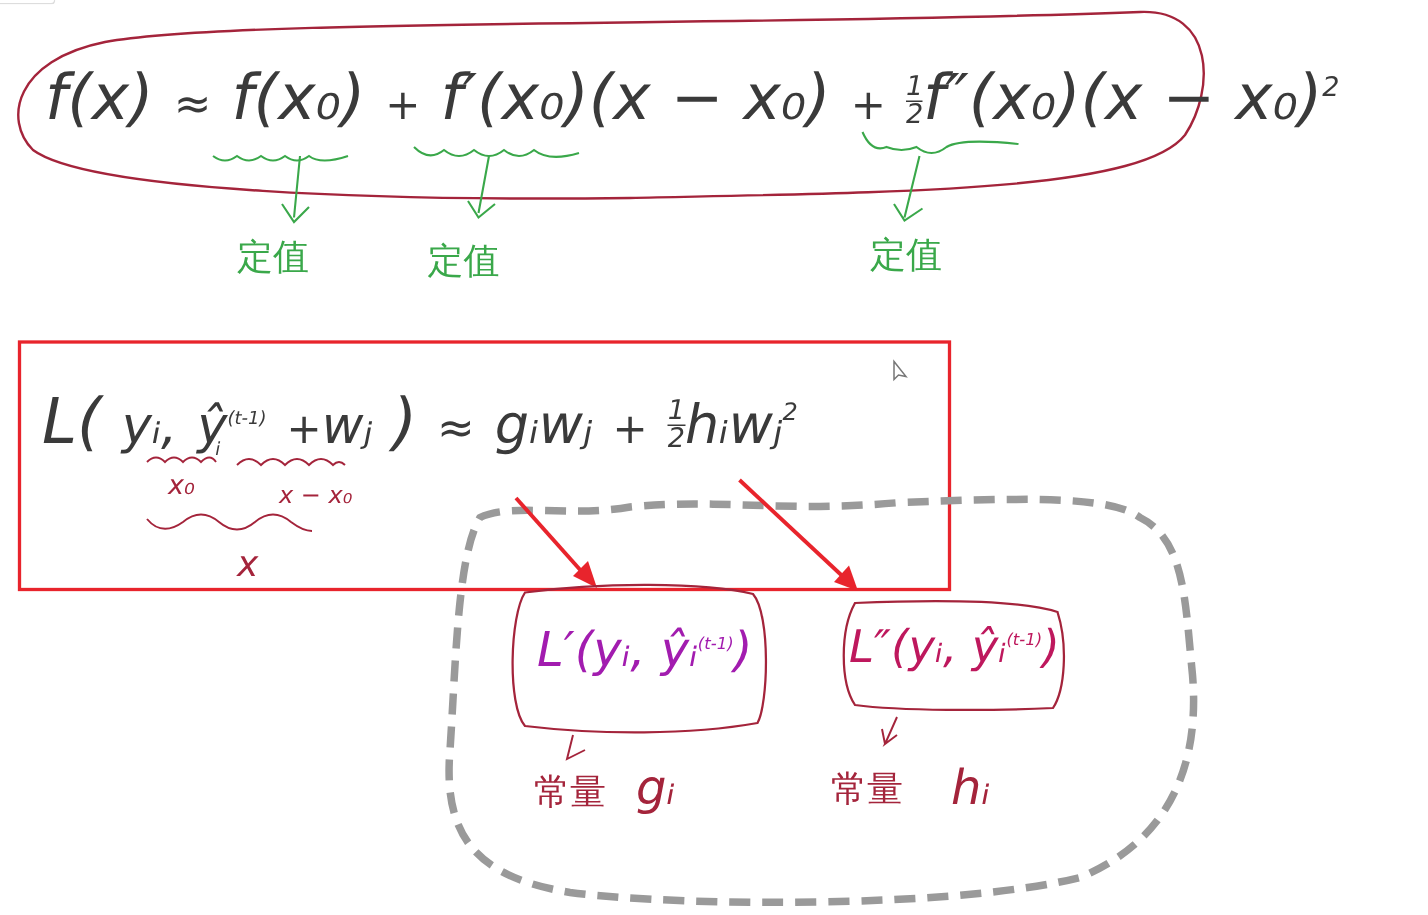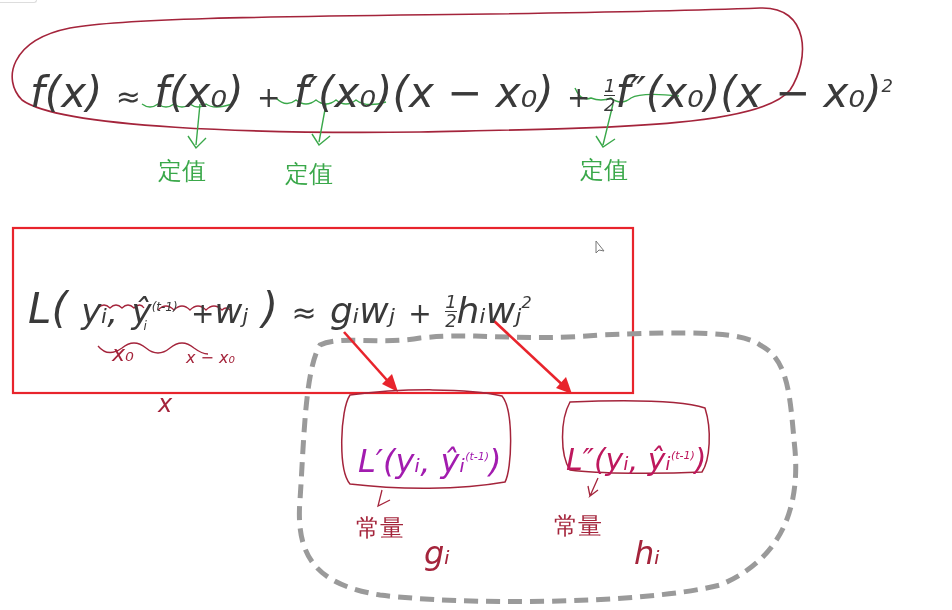--- a/index.html
+++ b/index.html
@@ -1,18 +1,18 @@
 <!DOCTYPE html>
 <html><head>
 <meta charset="utf-8">
 <style>
   html, body { margin:0; padding:0; background:#ffffff; }
   body { width:952px; height:610px; position:relative; overflow:hidden; font-family:"DejaVu Serif", serif; }
   svg { position:absolute; left:0; top:0; }
-  .hand { font-family:"DejaVu Sans", sans-serif; font-style:italic;margin-top:28px; }
+  .hand { font-family:"DejaVu Sans", sans-serif; font-style:italic; }
   .layer { position:absolute; }
   .corner-tab { position:absolute; left:0; top:0; width:36px; height:2px; border-bottom:1px solid #ddd; border-right:1px solid #ddd; border-radius:0 0 4px 0; }
 </style>
 </head>
 <body>
 
 <div class="corner-tab"></div>
 
 <svg width="952" height="610" viewBox="0 0 952 610">
 
@@ -81,21 +81,21 @@
   <span>)</span>
   <span style="font-size:30px;">≈</span>
   <span style="font-size:36px;">gᵢ</span><span style="font-size:36px;">wⱼ</span>
   <span style="font-size:28px;">+</span>
   <span style="display:inline-flex; flex-direction:column; font-size:18px; line-height:18px; vertical-align:middle; text-align:center;">
     <span style="border-bottom:1.5px solid #3a3a3a;">1</span>
     <span>2</span>
   </span><span style="font-size:36px;">hᵢ</span><span style="font-size:36px;">wⱼ</span><sup style="font-size:16px;">2</sup>
 </div>
 
-<div class="layer hand" style="left:112px; top:313px; font-size:22px; color:#a4243b;">x₀</div>
+<div class="layer hand" style="left:112px; top:313px; font-size:18px; color:#a4243b;">x₀</div>
 <div class="layer hand" style="left:186px; top:320px; font-size:16px; color:#a4243b;">x − x₀</div>
 <div class="layer hand" style="left:158px; top:362px; font-size:24px; color:#a4243b;">x</div>
 
 <div class="layer hand" style="left:358px; top:414px; font-size:32px; color:#a21caf; white-space:nowrap;">
   <span>L′(yᵢ, ŷᵢ</span><sup style="font-size:11px;">(t-1)</sup><span>)</span>
 </div>
 <div class="layer" style="left:356px; top:512px; font-size:24px; color:#a4243b; font-family:'DejaVu Sans',sans-serif;">常量</div>
 <div class="layer hand" style="left:424px; top:506px; font-size:32px; color:#a4243b;">gᵢ</div>
 
 <div class="layer hand" style="left:566px; top:414px; font-size:30px; color:#be185d; white-space:nowrap;">

